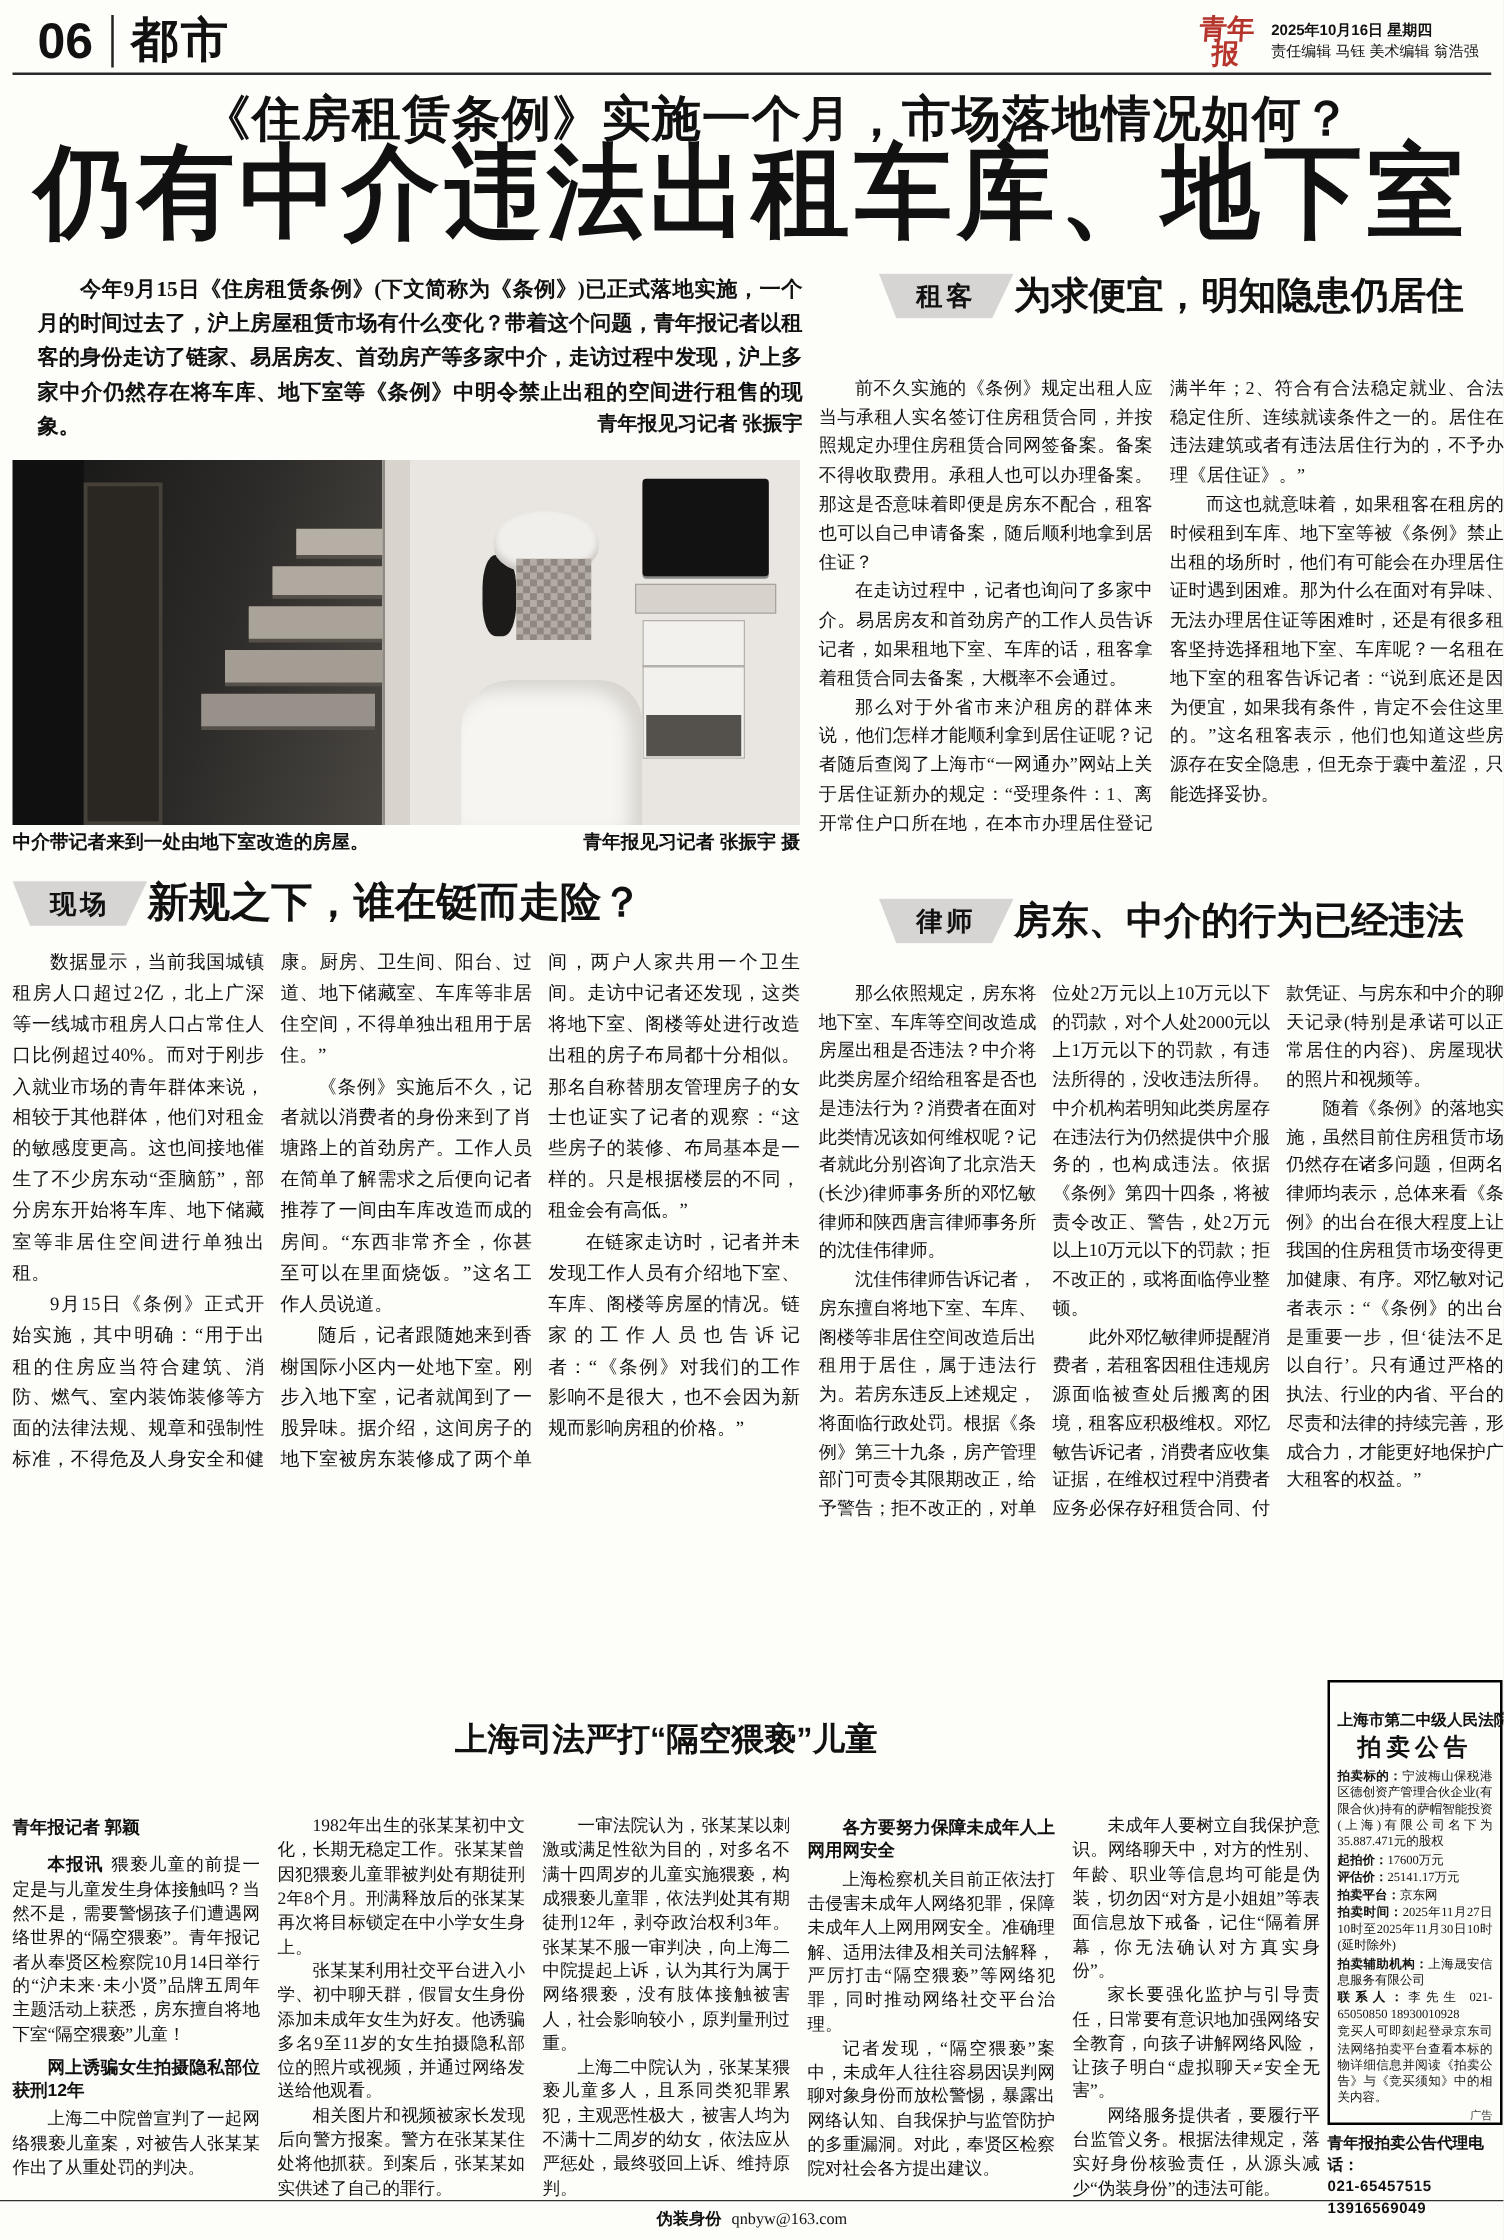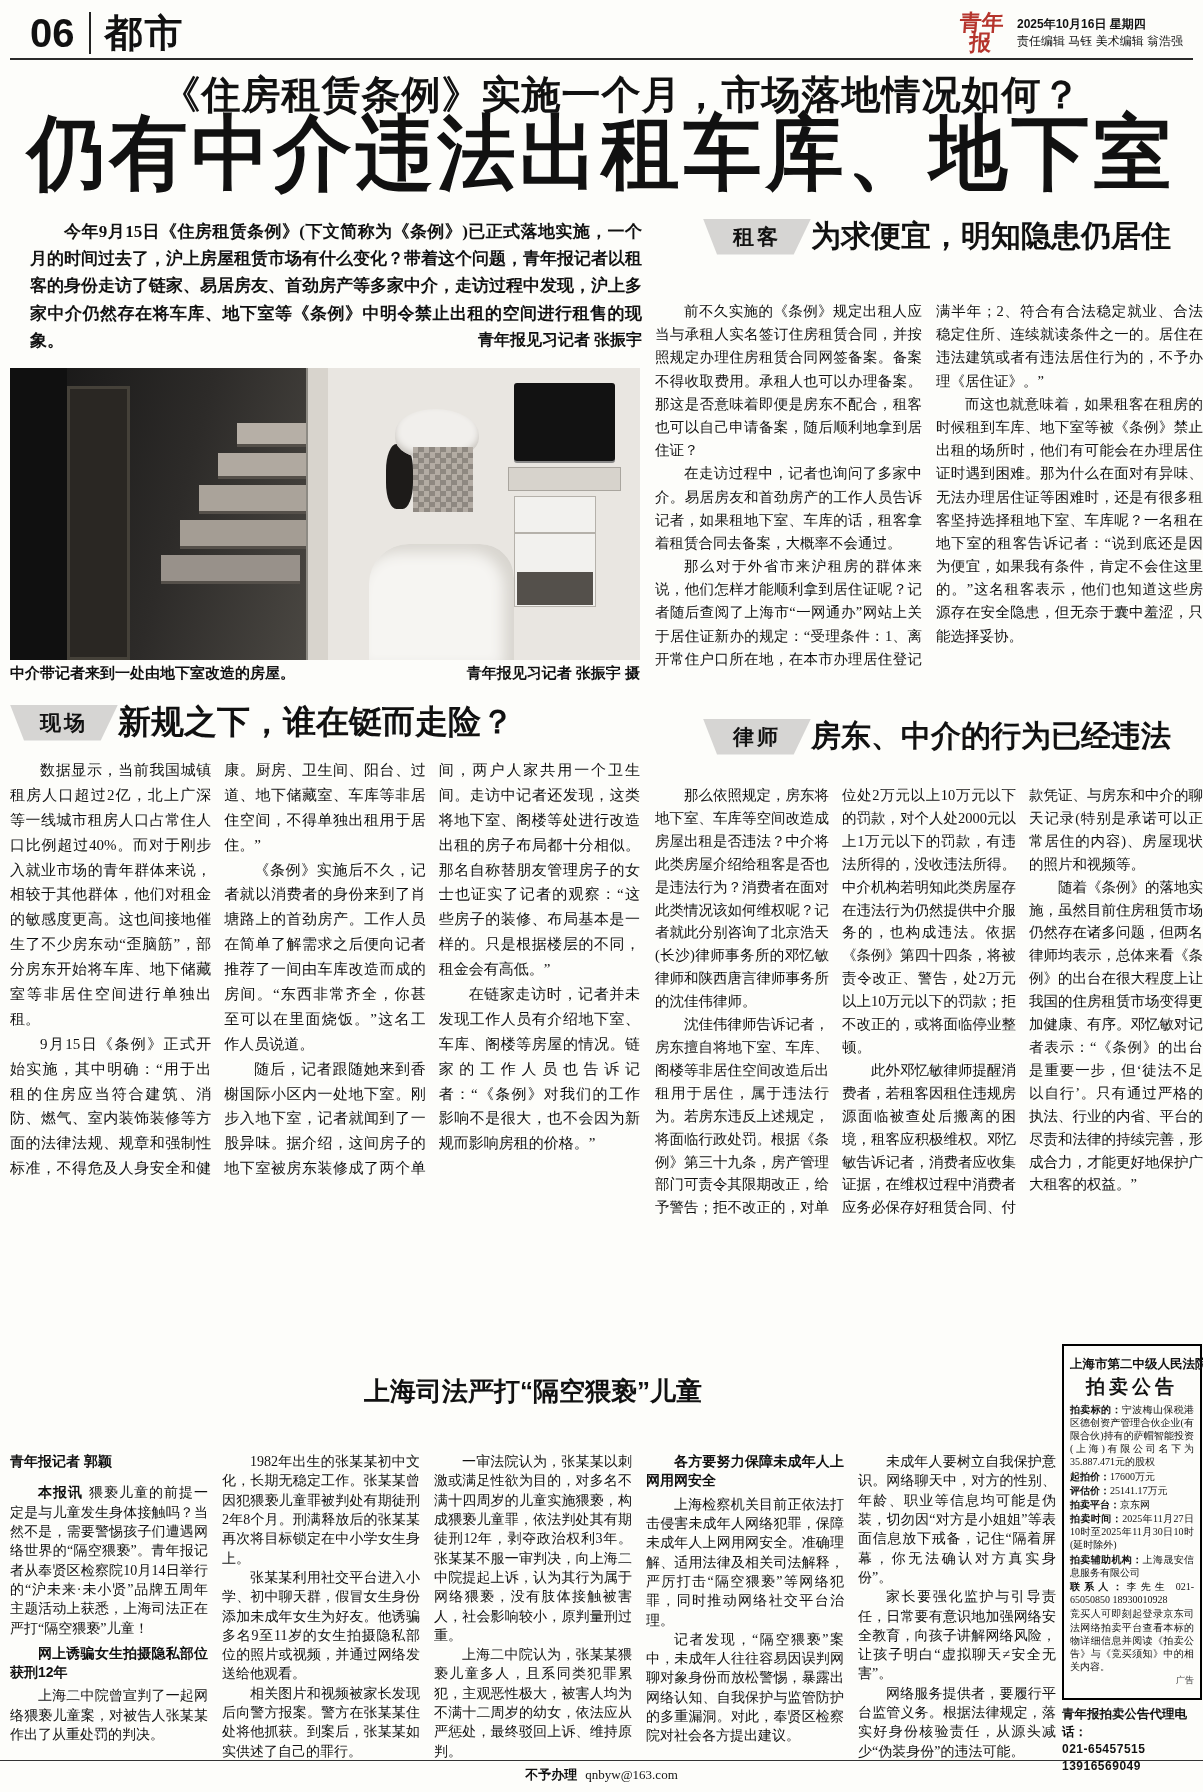--- a/index.html
+++ b/index.html
@@ -92,21 +92,21 @@
                 font-weight:600;font-family:"Liberation Sans",sans-serif;}
   .bot-body{position:absolute;top:1452px;left:10px;width:1046px;column-count:5;column-gap:14px;
             font-size:14px;line-height:1.38;text-align:justify;}
   .bot-body p{margin:0;text-indent:2em;}
   .bot-byline{font-weight:bold;text-indent:0 !important;font-family:"Liberation Sans",sans-serif;margin-bottom:12px !important;}
   .subhead{font-weight:900;font-family:"Liberation Sans",sans-serif;margin:6px 0 4px !important;}
   .dateline{font-weight:bold;margin-right:6px;}
 
   
   .auction{position:absolute;top:1344px;left:1062px;width:140px;height:356px;border:2px solid #000;
-           padding:10px 6px;font-size:10px;line-height:1.32;text-align:justify;}
+           padding:22px 6px;font-size:10px;line-height:1.32;text-align:justify;}
   .auction .court{font-size:12.5px;font-weight:900;text-align:center;font-family:"Liberation Sans",sans-serif;white-space:nowrap;}
   .auction .atitle{font-size:19px;font-weight:900;text-align:center;letter-spacing:4px;margin:1px 0 4px;
                    font-family:"Liberation Sans",sans-serif;}
   .auction p{margin:0 0 1px;}
   .auction .lab{font-weight:bold;}
   .ad-marker{text-align:right;font-size:9px;color:#444;margin-top:2px;}
   .agency{position:absolute;top:1706px;left:1062px;width:140px;font-weight:900;font-size:12.5px;line-height:1.4;
           font-family:"Liberation Sans",sans-serif;}
   .agency .ph2{font-size:12px;letter-spacing:0.5px;}
 
@@ -200,21 +200,21 @@
   <div class="cols lawyer-body">
     <p>那么依照规定，房东将地下室、车库等空间改造成房屋出租是否违法？中介将此类房屋介绍给租客是否也是违法行为？消费者在面对此类情况该如何维权呢？记者就此分别咨询了北京浩天(长沙)律师事务所的邓忆敏律师和陕西唐言律师事务所的沈佳伟律师。</p>
     <p>沈佳伟律师告诉记者，房东擅自将地下室、车库、阁楼等非居住空间改造后出租用于居住，属于违法行为。若房东违反上述规定，将面临行政处罚。根据《条例》第三十九条，房产管理部门可责令其限期改正，给予警告；拒不改正的，对单位处2万元以上10万元以下的罚款，对个人处2000元以上1万元以下的罚款，有违法所得的，没收违法所得。中介机构若明知此类房屋存在违法行为仍然提供中介服务的，也构成违法。依据《条例》第四十四条，将被责令改正、警告，处2万元以上10万元以下的罚款；拒不改正的，或将面临停业整顿。</p>
     <p>此外邓忆敏律师提醒消费者，若租客因租住违规房源面临被查处后搬离的困境，租客应积极维权。邓忆敏告诉记者，消费者应收集证据，在维权过程中消费者应务必保存好租赁合同、付款凭证、与房东和中介的聊天记录(特别是承诺可以正常居住的内容)、房屋现状的照片和视频等。</p>
     <p>随着《条例》的落地实施，虽然目前住房租赁市场仍然存在诸多问题，但两名律师均表示，总体来看《条例》的出台在很大程度上让我国的住房租赁市场变得更加健康、有序。邓忆敏对记者表示：“《条例》的出台是重要一步，但‘徒法不足以自行’。只有通过严格的执法、行业的内省、平台的尽责和法律的持续完善，形成合力，才能更好地保护广大租客的权益。”</p>
   </div>
 
   <div class="bot-subtitle">上海司法严打“隔空猥亵”儿童</div>
   <div class="bot-body">
     <p class="bot-byline">青年报记者 郭颖</p>
-    <p><span class="dateline">本报讯</span><span>猥亵儿童的前提一定是与儿童发生身体接触吗？当然不是，需要警惕孩子们遭遇网络世界的“隔空猥亵”。青年报记者从奉贤区检察院10月14日举行的“沪未来·未小贤”品牌五周年主题活动上获悉，上海司法正在严打“隔空猥亵”儿童！</span></p>
+    <p><span class="dateline">本报讯</span><span>猥亵儿童的前提一定是与儿童发生身体接触吗？当然不是，需要警惕孩子们遭遇网络世界的“隔空猥亵”。青年报记者从奉贤区检察院10月14日举行的“沪未来·未小贤”品牌五周年主题活动上获悉，房东擅自将地下室“隔空猥亵”儿童！</span></p>
     <p class="subhead">网上诱骗女生拍摄隐私部位获刑12年</p>
     <p>上海二中院曾宣判了一起网络猥亵儿童案，对被告人张某某作出了从重处罚的判决。</p>
     <p>1982年出生的张某某初中文化，长期无稳定工作。张某某曾因犯猥亵儿童罪被判处有期徒刑2年8个月。刑满释放后的张某某再次将目标锁定在中小学女生身上。</p>
     <p>张某某利用社交平台进入小学、初中聊天群，假冒女生身份添加未成年女生为好友。他诱骗多名9至11岁的女生拍摄隐私部位的照片或视频，并通过网络发送给他观看。</p>
     <p>相关图片和视频被家长发现后向警方报案。警方在张某某住处将他抓获。到案后，张某某如实供述了自己的罪行。</p>
     <p>一审法院认为，张某某以刺激或满足性欲为目的，对多名不满十四周岁的儿童实施猥亵，构成猥亵儿童罪，依法判处其有期徒刑12年，剥夺政治权利3年。张某某不服一审判决，向上海二中院提起上诉，认为其行为属于网络猥亵，没有肢体接触被害人，社会影响较小，原判量刑过重。</p>
     <p>上海二中院认为，张某某猥亵儿童多人，且系同类犯罪累犯，主观恶性极大，被害人均为不满十二周岁的幼女，依法应从严惩处，最终驳回上诉、维持原判。</p>
     <p class="subhead">各方要努力保障未成年人上网用网安全</p>
     <p>上海检察机关目前正依法打击侵害未成年人网络犯罪，保障未成年人上网用网安全。准确理解、适用法律及相关司法解释，严厉打击“隔空猥亵”等网络犯罪，同时推动网络社交平台治理。</p>
     <p>记者发现，“隔空猥亵”案中，未成年人往往容易因误判网聊对象身份而放松警惕，暴露出网络认知、自我保护与监管防护的多重漏洞。对此，奉贤区检察院对社会各方提出建议。</p>
@@ -236,16 +236,16 @@
     <p>竞买人可即刻起登录京东司法网络拍卖平台查看本标的物详细信息并阅读《拍卖公告》与《竞买须知》中的相关内容。</p>
     <div class="ad-marker">广告</div>
   </div>
   <div class="agency">
     <div>青年报拍卖公告代理电话：</div>
     <div class="ph2">021-65457515 13916569049</div>
   </div>
 
   <div class="footer-rule"></div>
   <div class="footer">
-    <span class="b">不予办理</span><span>qnbyw@163.com</span>
+    <span class="b">伪装身份</span><span>qnbyw@163.com</span>
   </div>
 
 </div>
 
 </body></html>

